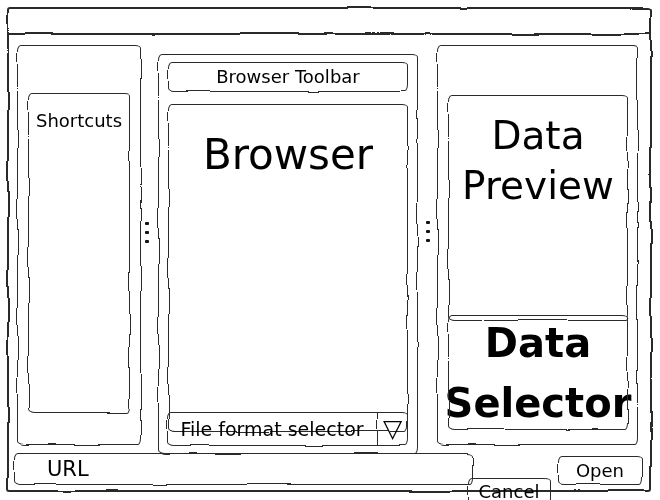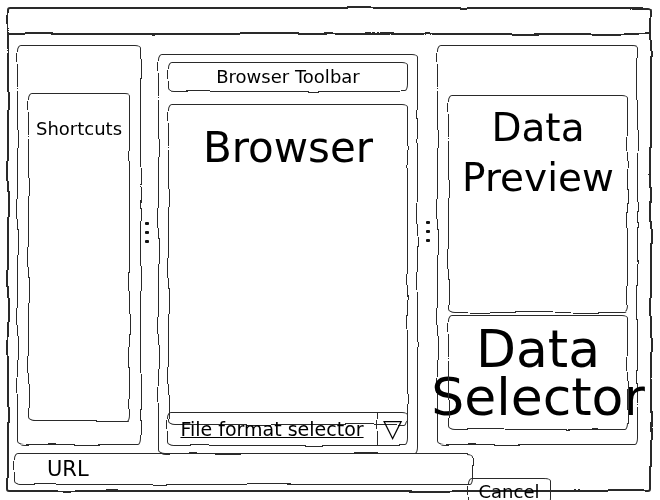--- a/index.html
+++ b/index.html
@@ -15,46 +15,46 @@
     filter:url(#wob);pointer-events:none;
   }
   .heavy::before{border-width:2.2px;border-radius:3px;}
   .lineb::before{border-width:0 0 2px 0;border-radius:0;}
   
   .frame   {left:7px;  top:7px;  width:645px;height:485px;}
   .titlebar{left:8px;  top:8px;  width:643px;height:27px;}
   .panelL  {left:17px; top:45px; width:124px;height:400px;}
   .panelM  {left:158px;top:45px; width:260px;height:400px;margin-top:9px;}
   .panelR  {left:437px;top:45px; width:201px;height:400px;}
-  .shortcuts{left:11px;top:48px;width:102px;height:302px;justify-content:center;align-items:flex-start;padding-top:26px;}
+  .shortcuts{left:11px;top:48px;width:102px;height:302px;justify-content:center;align-items:flex-start;padding-top:18px;}
   .btoolbar{left:10px;top:8px;width:240px;height:30px;align-items:center;justify-content:center;}
-  .browser {left:10px;top:50px;width:240px;height:303px;justify-content:center;align-items:flex-start;padding-top:18px;}
+  .browser {left:10px;top:50px;width:240px;height:303px;justify-content:center;align-items:flex-start;padding-top:25px;}
   .formatsel{left:9px;top:358px;width:241px;height:34px;}
   .fsl{position:absolute;left:0;right:31px;top:0;bottom:0;display:flex;align-items:center;justify-content:center;}
   .arrowbox{position:absolute;right:0;top:0;bottom:0;width:31px;display:flex;align-items:center;justify-content:center;}
   .arrowbox::before{content:"";position:absolute;inset:0;border-left:1.7px solid #2b2b2b;filter:url(#wob);pointer-events:none;}
   .tri{font-size:25px;line-height:25px;transform:translateY(-1px);}
   .ptoolbar{left:11px;top:10px;width:180px;height:28px;align-items:center;justify-content:center;}
-  .dpreview{left:11px;top:50px;width:180px;height:210px;justify-content:center;align-items:flex-start;padding-top:8px;text-align:center;}
+  .dpreview{left:11px;top:50px;width:180px;height:210px;justify-content:center;align-items:flex-start;padding-top:16px;text-align:center;}
   .dselect {left:11px;top:270px;width:180px;height:115px;justify-content:center;align-items:center;text-align:center;}
   .urlbox  {left:14px;top:453px;width:446px;height:32px;align-items:center;padding-left:13px;}
   .cancel  {left:468px;top:458px;width:82px;height:27px;align-items:center;justify-content:center;margin-top:20px;}
   .open    {left:558px;top:456px;width:84px;height:29px;align-items:center;justify-content:center;}
   
   .splitter{position:absolute;display:flex;flex-direction:column;gap:5.5px;width:8px;align-items:center;}
   .s1{left:143px;top:222px;}
   .s2{left:424px;top:221px;}
   .splitter i{display:block;width:3.2px;height:3.4px;background:#121212;border-radius:1px;}
   
   .t18{font-size:18px;line-height:20px;}
-  .t19{font-size:19px;line-height:21px;text-decoration:underline;}
+  .t19{font-size:19px;line-height:21px;}
   .t21{font-size:21px;line-height:23px;margin-left:20px;}
   .big42{font-size:42px;line-height:52px;}
   .big39{font-size:39px;line-height:50px;}
-  .big40{font-size:52px;line-height:48px;}
+  .big40{font-size:40px;line-height:60px;font-weight:bold;}
 </style>
 </head>
 <body>
 
 <svg width="0" height="0" style="position:absolute" aria-hidden="true">
   <defs>
     <filter id="wob" x="-30%" y="-30%" width="160%" height="160%">
       <feTurbulence type="fractalNoise" baseFrequency="0.018 0.028" numOctaves="2" seed="11" result="n"></feTurbulence>
       <feDisplacementMap in="SourceGraphic" in2="n" scale="4" xChannelSelector="R" yChannelSelector="G"></feDisplacementMap>
     </filter>
@@ -107,14 +107,17 @@
       <span class="big40">Data Selector</span>
     </div>
   </div>
 
   <div class="box urlbox">
     <span class="t21">URL</span>
   </div>
   <div class="box cancel">
     <span class="t18">Cancel</span>
   </div>
+  <div class="box open">
+    <span class="t18">Open</span>
+  </div>
 
 </div>
 
 </body></html>

